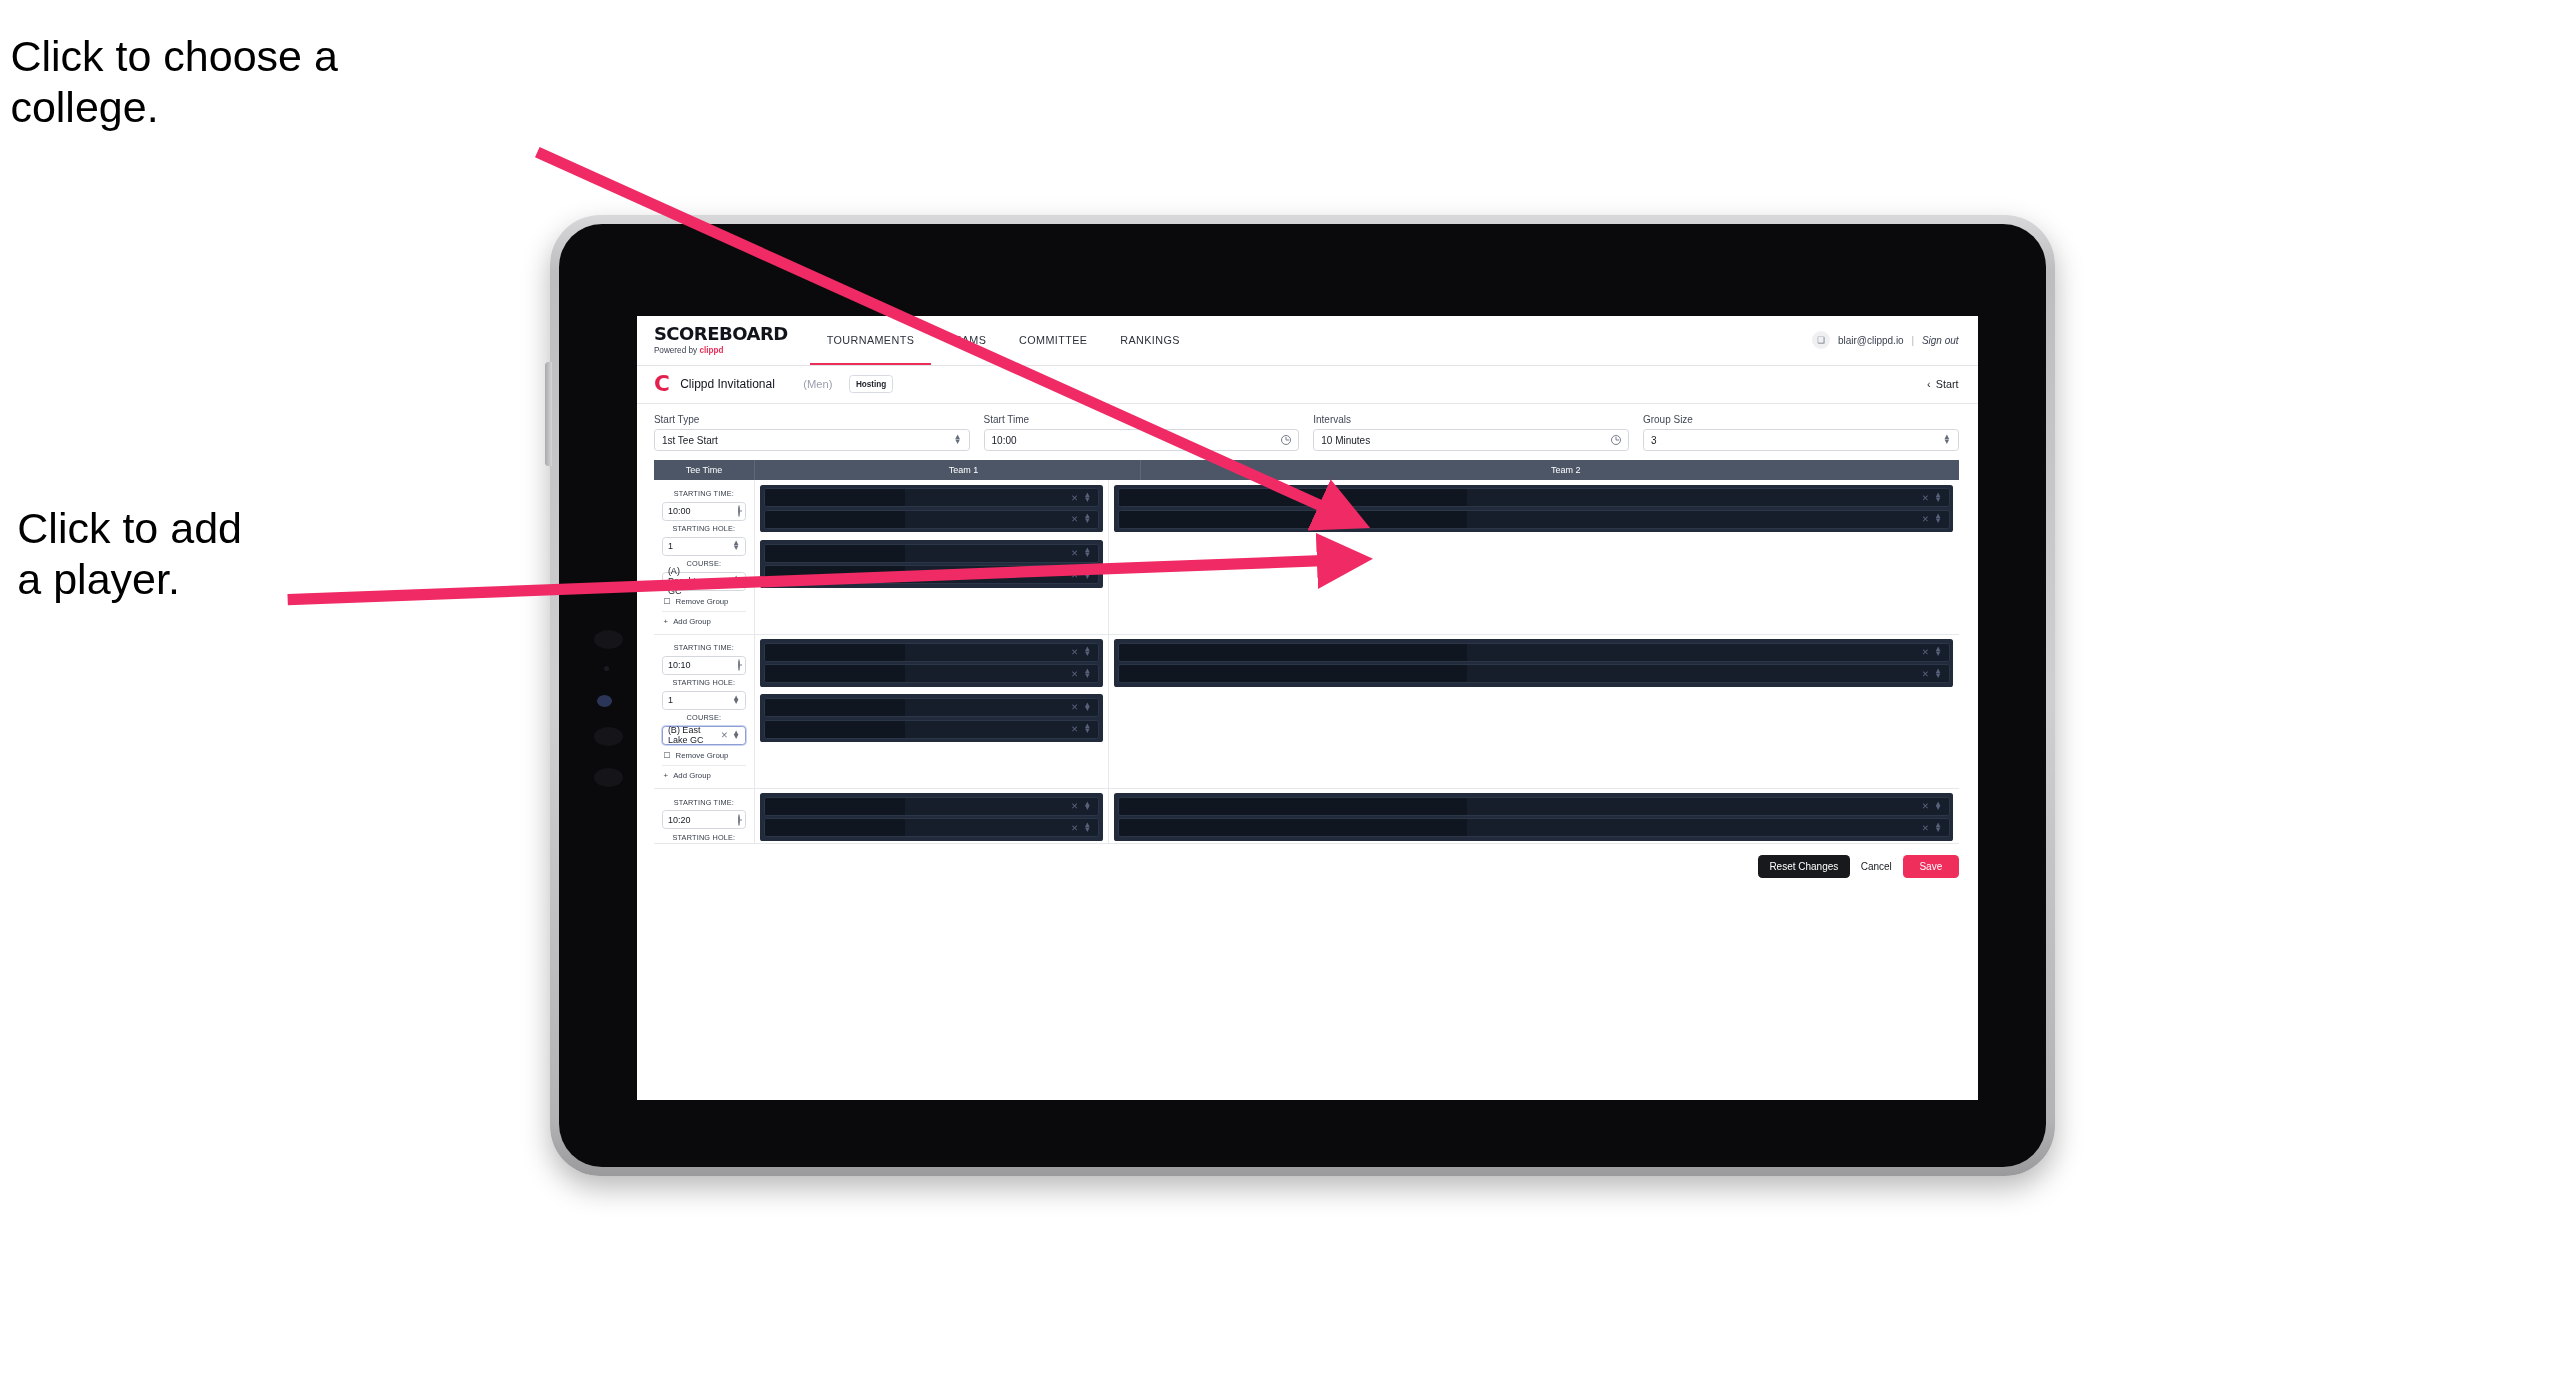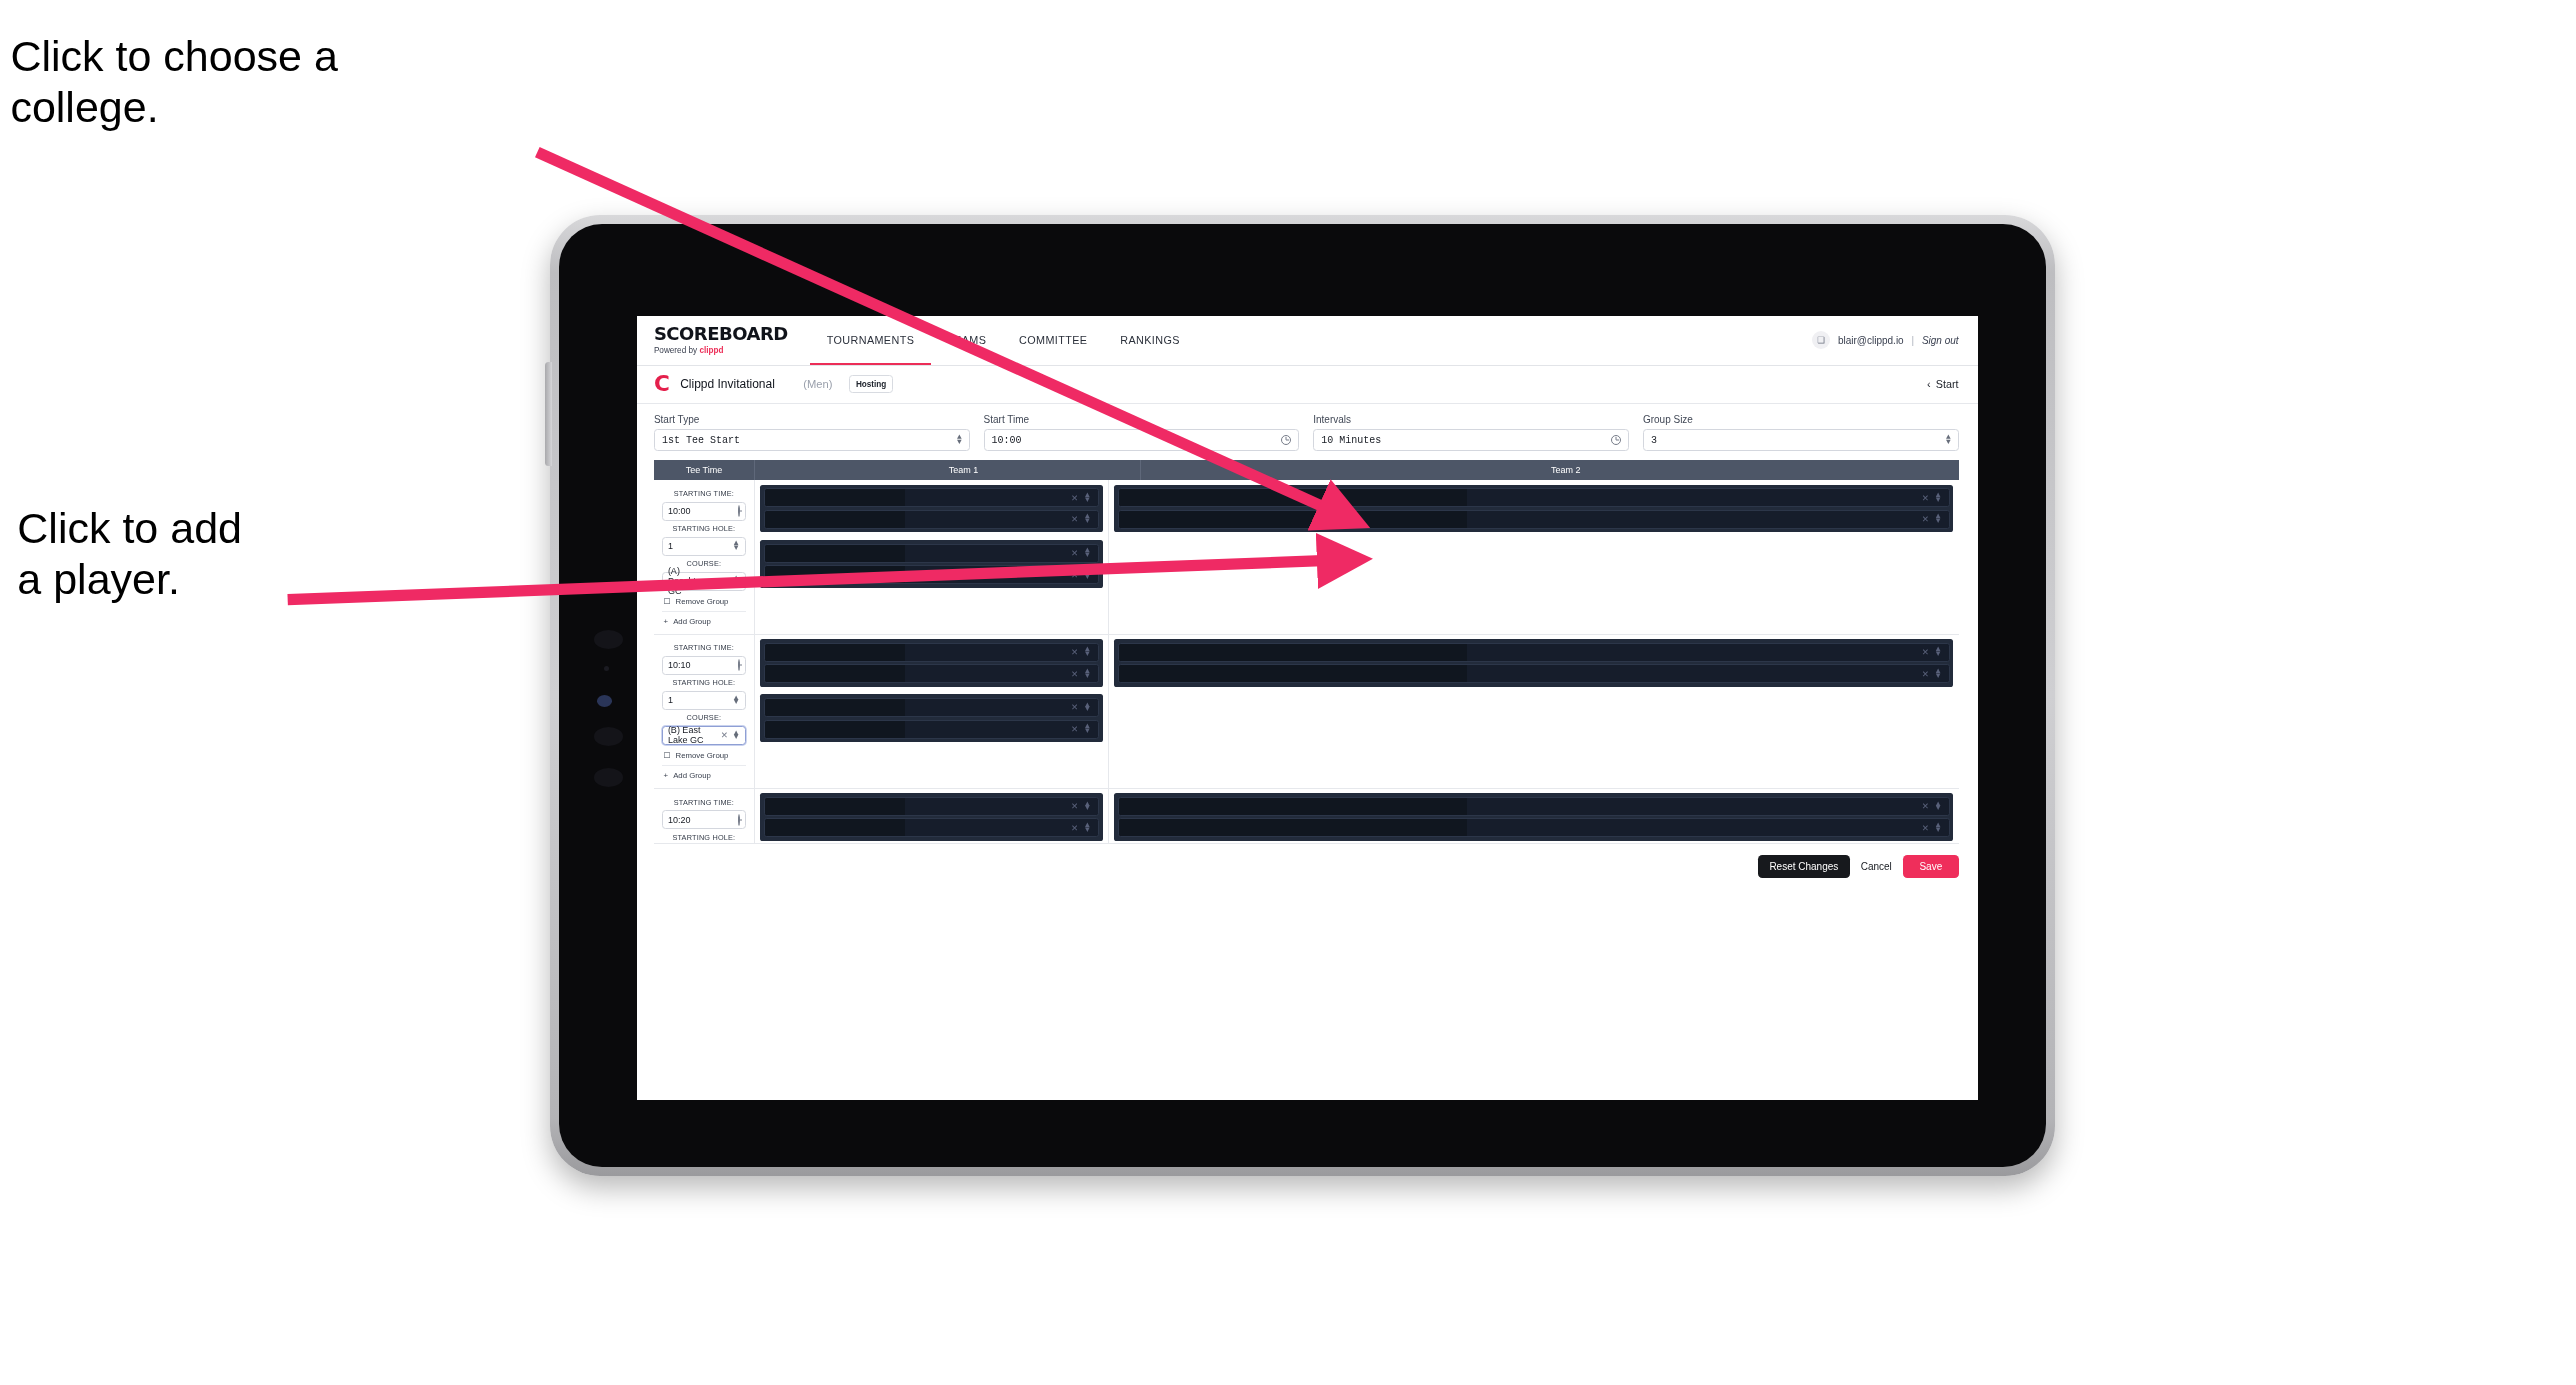--- a/index.html
+++ b/index.html
@@ -136,21 +136,21 @@
 
   
   .settings {
     display: grid; grid-template-columns: repeat(4, 1fr);
     gap: 14px; padding: 10.4px 19px 9.5px 17.3px;
   }
   .field-label { font-size: 10px; color: #414856; margin-bottom: 4.3px; }
   .field {
     height: 21.6px; border: 0.9px solid #d4d7de; border-radius: 3.5px;
     background: #fff; display: flex; align-items: center;
-    padding: 0 7px; font-size: 10px; color: #171b23; font-family: Liberation Mono, monospace;
+    padding: 0 7px; font-size: 10px; color: #171b23;
   }
   .field .val { flex: 1; }
   .field .endicon { color: #6c727f; font-size: 9.5px; display:flex; align-items:center; }
 
   .stepper {
     display: inline-flex; flex-direction: column;
     line-height: .62; font-size: 7.8px; color: #666d7a;
   }
   .clock {
     width: 10.4px; height: 10.4px; border: 1px solid #777d8a; border-radius: 50%;

